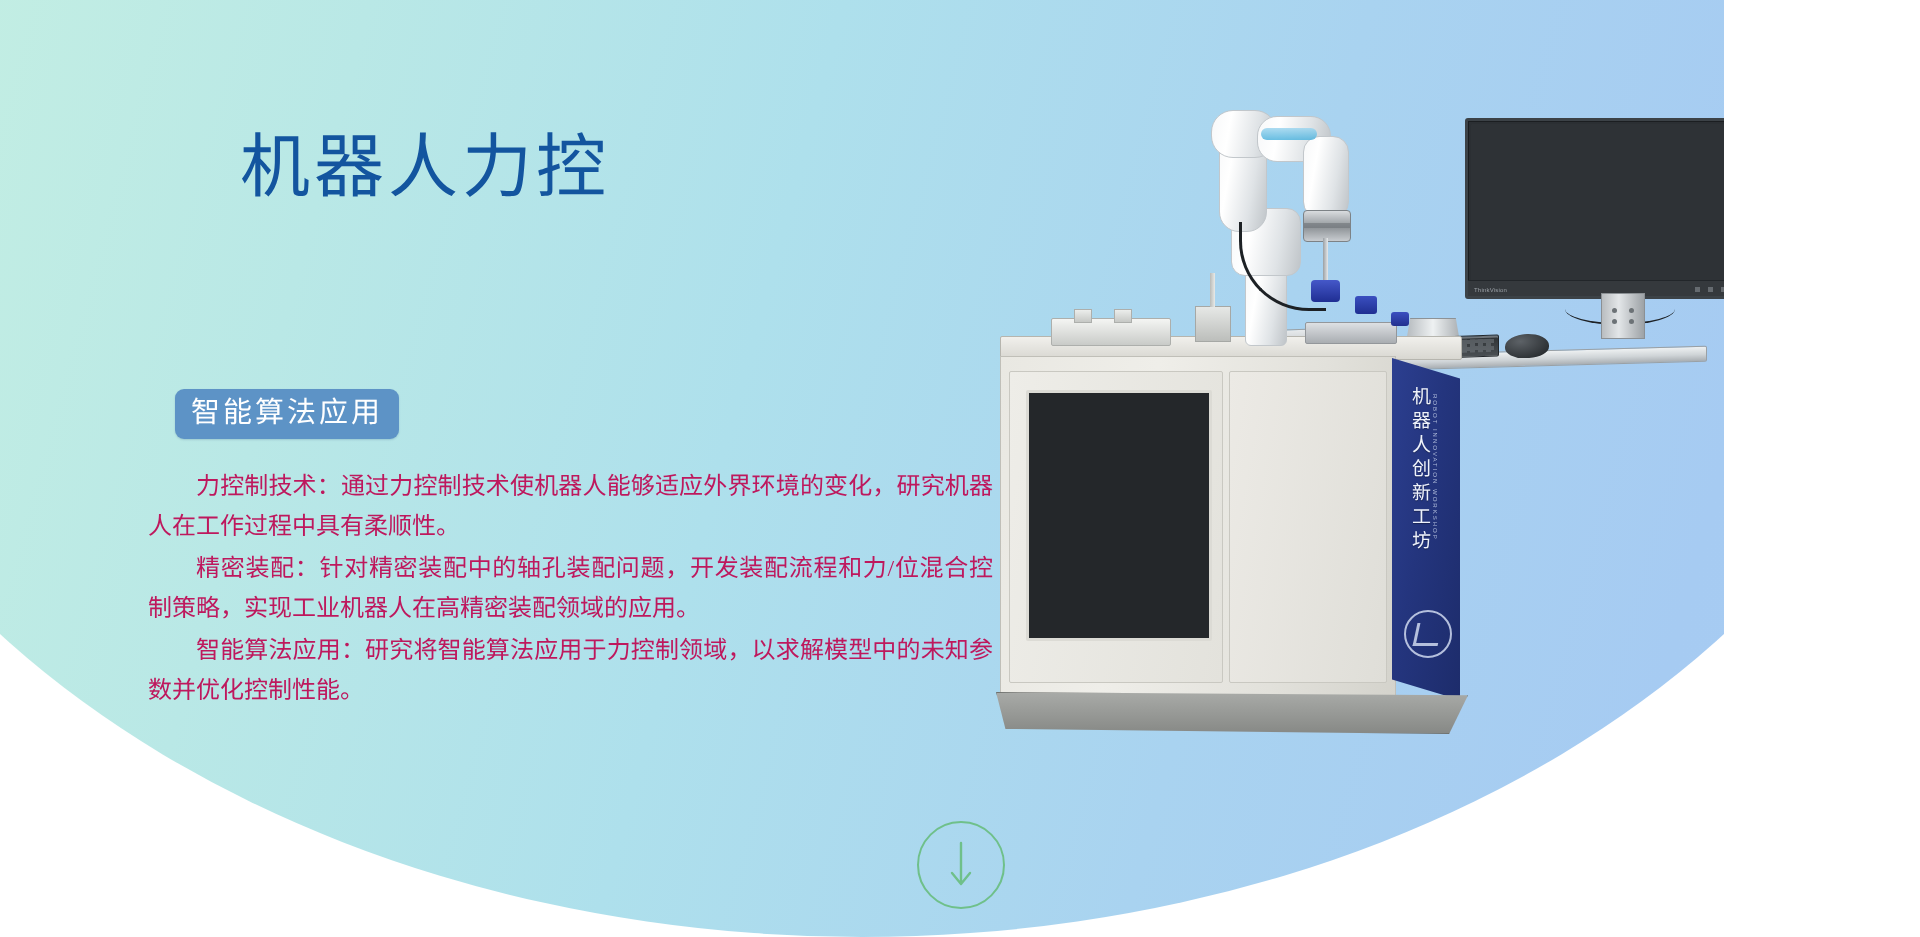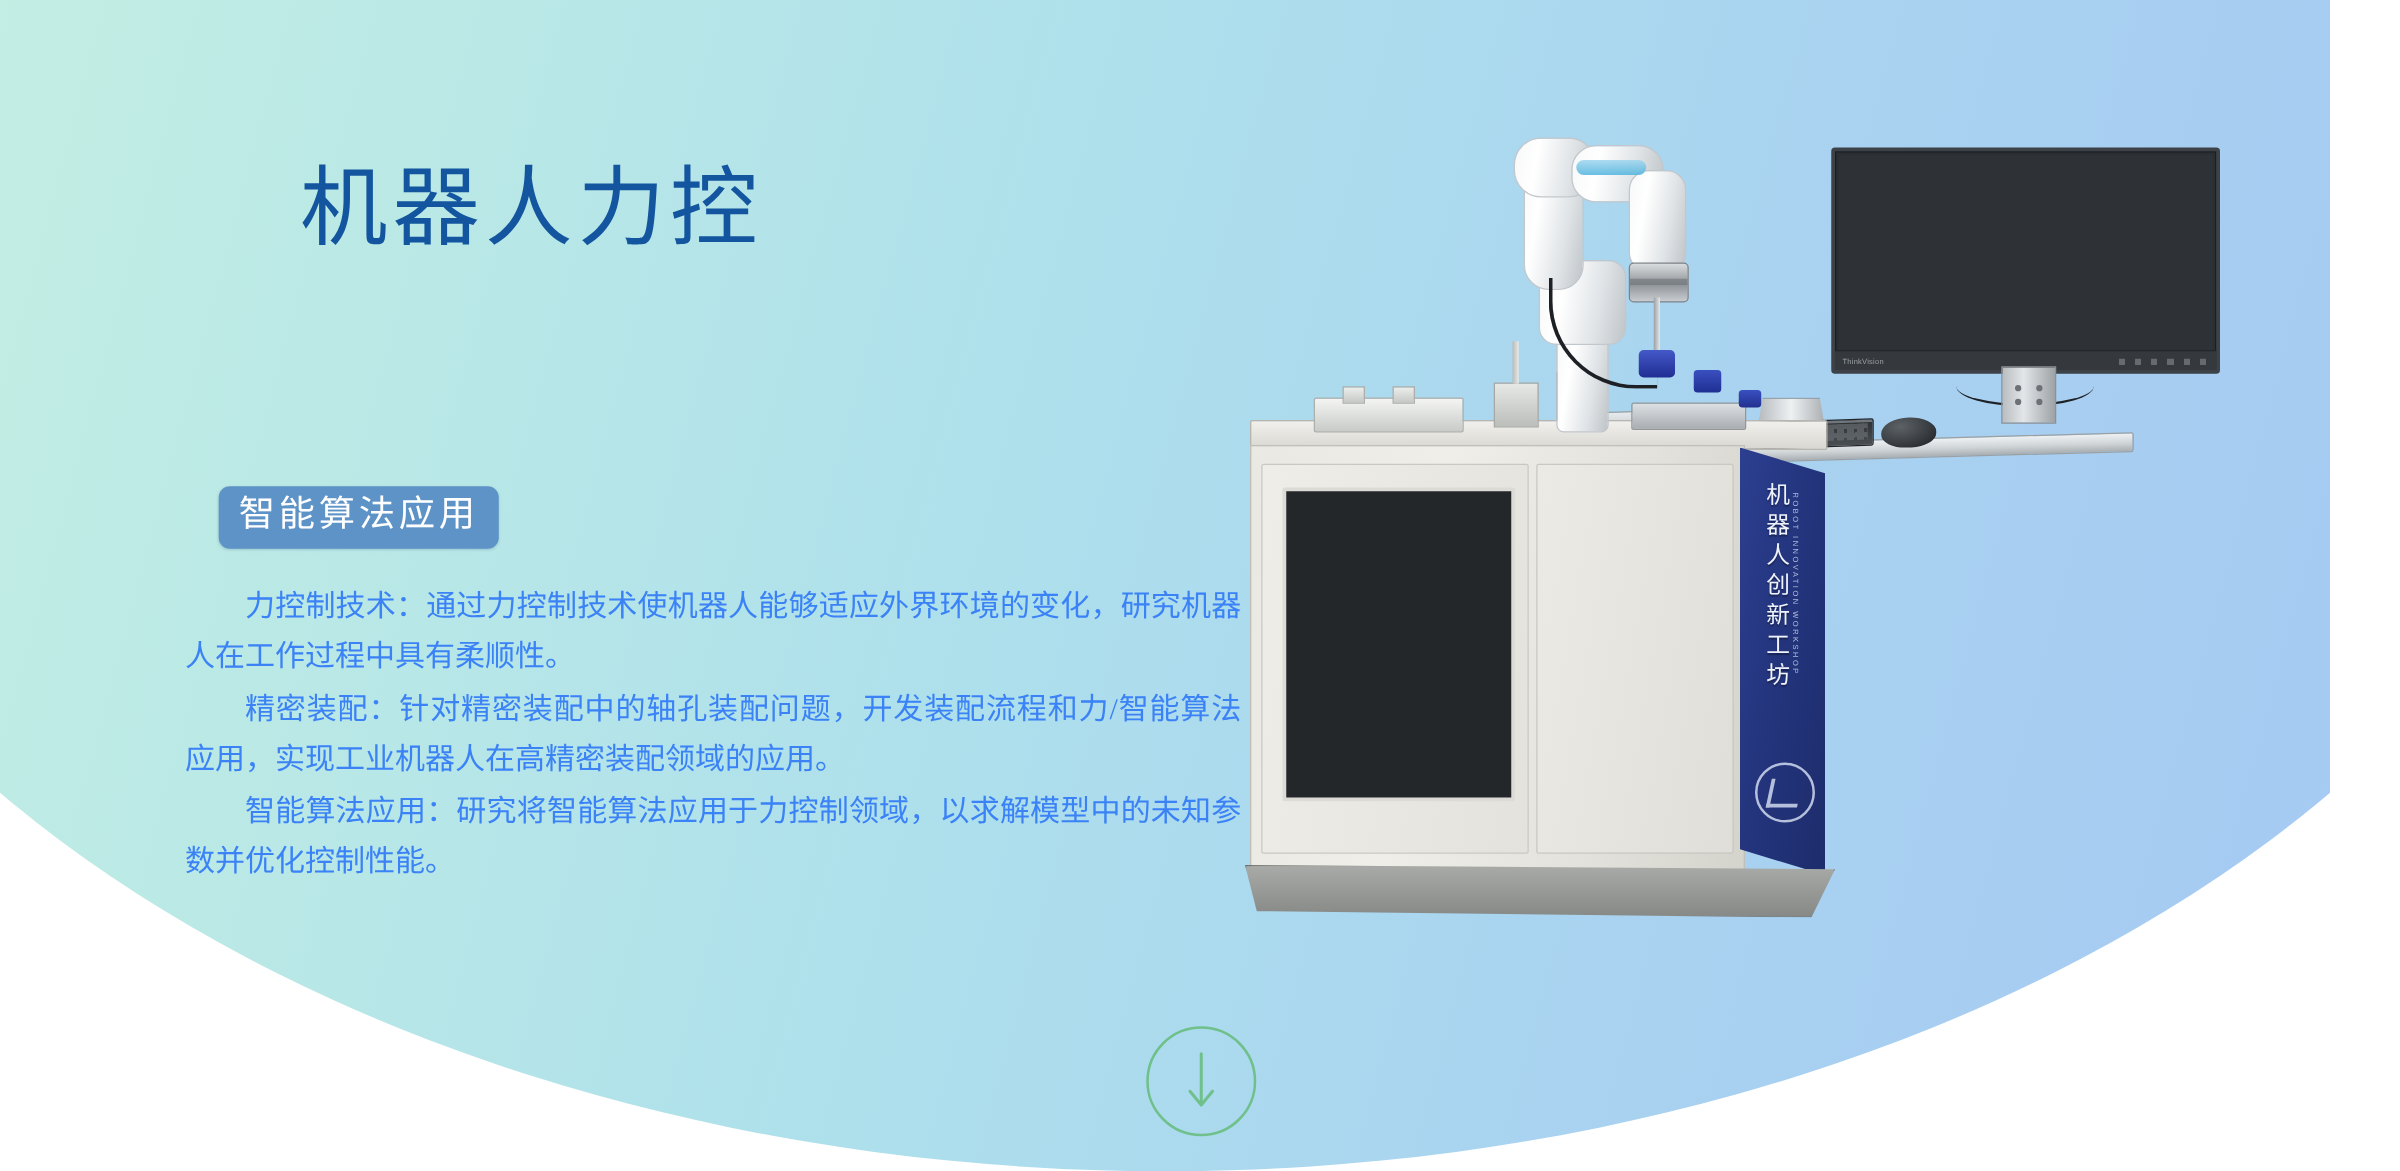--- a/index.html
+++ b/index.html
@@ -2,21 +2,21 @@
 <html lang="zh-CN"><head>
 <meta charset="utf-8">
 <title>机器人力控装配开源平台</title>
 <style>
   html,body{margin:0;padding:0;}
   body{
     width:1920px;height:937px;overflow:hidden;
     background:#ffffff;
     font-family:"Liberation Serif","DejaVu Serif",serif;
   }
-  .stage{position:relative;width:1864px;height:937px;overflow:hidden;background:#ffffff;}
+  .stage{position:relative;width:1724px;height:937px;overflow:hidden;background:#ffffff;}
 
   
   .bg-wrap{position:absolute;inset:0;overflow:hidden;}
   .bg-ellipse{
     position:absolute;
     left:-14%;top:-72%;
     width:128%;height:172%;
     border-radius:50%;
     background:linear-gradient(105deg,#c6efe2 0%,#c3eee3 14%,#b9e8e6 30%,#aee0ec 48%,#a9d3f0 68%,#a6cbf2 86%,#a8cdf3 100%);
   }
@@ -44,21 +44,21 @@
     font-size:29px;
     letter-spacing:3px;
     line-height:1.2;
     box-shadow:0 1px 2px rgba(20,60,110,.18);
     font-family:"Liberation Serif","DejaVu Serif",serif;
   }
 
   
   .copy{
     position:absolute;left:148px;top:466px;width:845px;z-index:6;
-    color:#3b82f6;
+    color:#be185d;
     font-size:24px;
     line-height:40px;
     text-align:justify;
     font-family:"Liberation Serif","DejaVu Serif",serif;
   }
   .copy p{margin:0 0 2px 0;text-indent:2em;}
 
   
   .scroll-cue{
     position:absolute;left:917px;top:821px;width:84px;height:84px;z-index:7;
@@ -204,21 +204,21 @@
   </div>
 
   <div class="headline">
     <div class="ln ln1">机器人力控</div>
   </div>
 
   <div class="badge">智能算法应用</div>
 
   <div class="copy">
     <p>力控制技术：通过力控制技术使机器人能够适应外界环境的变化，研究机器人在工作过程中具有柔顺性。</p>
-    <p>精密装配：针对精密装配中的轴孔装配问题，开发装配流程和力/智能算法应用，实现工业机器人在高精密装配领域的应用。</p>
+    <p>精密装配：针对精密装配中的轴孔装配问题，开发装配流程和力/位混合控制策略，实现工业机器人在高精密装配领域的应用。</p>
     <p>智能算法应用：研究将智能算法应用于力控制领域，以求解模型中的未知参数并优化控制性能。</p>
   </div>
 
   <div class="scroll-cue">
     <span>
       <svg width="26" height="48" viewBox="0 0 26 48" aria-hidden="true">
         <path d="M13 2 L13 42 M4 32 L13 43 L22 32" fill="none" stroke="#6fc08a" stroke-width="2.4" stroke-linecap="round" stroke-linejoin="round"></path>
       </svg>
     </span>
   </div>

